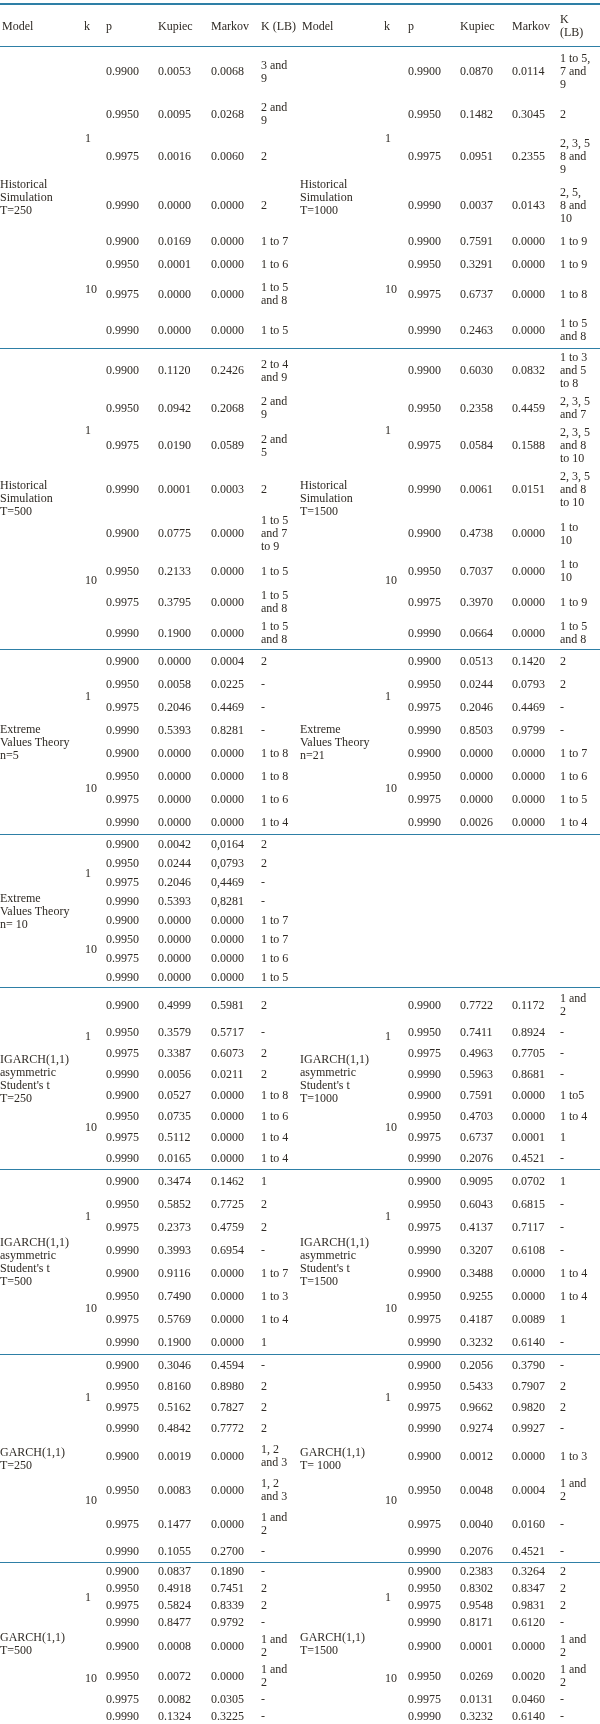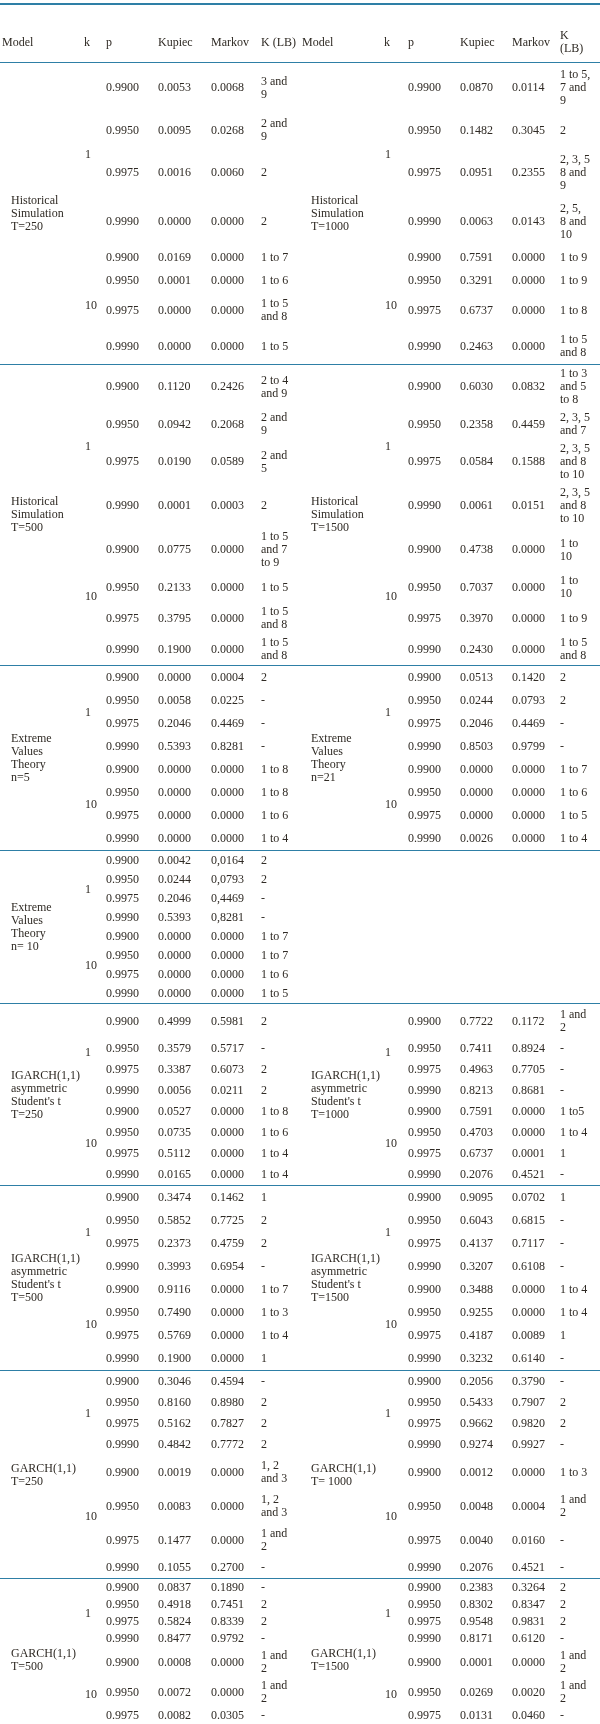--- a/index.html
+++ b/index.html
@@ -29,27 +29,27 @@
   }
   th, td {
     text-align: left;
     vertical-align: middle;
     padding: 3px 2px 3px 2px;
     overflow: hidden;
     font-weight: normal;
   }
   thead th {
     border-bottom: 1.5px solid #2e7fa6;
-    padding-top: 24px;
+    padding-top: 8px;
     padding-bottom: 7px;
     white-space: pre-line;
     margin-top: 34px;
   }
   tbody.band > tr:first-child > td { border-top: 1.5px solid #2e7fa6; }
-  td.model { white-space: pre-line; padding-left: 11px; margin-top: 36px; }
+  td.model { white-space: pre-line; padding-left: 0; margin-top: 36px; }
   td.kcol  { padding-left: 3px; }
   td.klb   { white-space: pre-line; }
   td.empty { background: #ffffff; }
   
   tbody.band-1 td { padding-top: 5px;  padding-bottom: 5px; }
   tbody.band-2 td { padding-top: 2px;  padding-bottom: 3px; }
   tbody.band-3 td { padding-top: 5px;  padding-bottom: 5px; }
   tbody.band-4 td { padding-top: 3px;  padding-bottom: 3px; }
   tbody.band-5 td { padding-top: 4px;  padding-bottom: 4px; }
   tbody.band-6 td { padding-top: 5px;  padding-bottom: 5px; }
@@ -136,21 +136,21 @@
           <td class="klb">2, 3, 5
 8 and
 9</td>
         </tr>
         <tr>
           <td class="p">0.9990</td>
           <td class="kupiec">0.0000</td>
           <td class="markov">0.0000</td>
           <td class="klb">2</td>
           <td class="p">0.9990</td>
-          <td class="kupiec">0.0063</td>
+          <td class="kupiec">0.0037</td>
           <td class="markov">0.0143</td>
           <td class="klb">2, 5,
 8 and
 10</td>
         </tr>
         <tr>
           <td rowspan="4" class="kcol">10</td>
           <td class="p">0.9900</td>
           <td class="kupiec">0.0169</td>
           <td class="markov">0.0000</td>
@@ -290,21 +290,21 @@
           <td class="markov">0.0000</td>
           <td class="klb">1 to 9</td>
         </tr>
         <tr>
           <td class="p">0.9990</td>
           <td class="kupiec">0.1900</td>
           <td class="markov">0.0000</td>
           <td class="klb">1 to 5
 and 8</td>
           <td class="p">0.9990</td>
-          <td class="kupiec">0.2430</td>
+          <td class="kupiec">0.0664</td>
           <td class="markov">0.0000</td>
           <td class="klb">1 to 5
 and 8</td>
         </tr>
       </tbody>
       <tbody class="band band-3">
         <tr>
           <td rowspan="8" class="model">Extreme
 Values Theory
 n=5</td>
@@ -492,21 +492,21 @@
           <td class="kupiec">0.4963</td>
           <td class="markov">0.7705</td>
           <td class="klb">-</td>
         </tr>
         <tr>
           <td class="p">0.9990</td>
           <td class="kupiec">0.0056</td>
           <td class="markov">0.0211</td>
           <td class="klb">2</td>
           <td class="p">0.9990</td>
-          <td class="kupiec">0.8213</td>
+          <td class="kupiec">0.5963</td>
           <td class="markov">0.8681</td>
           <td class="klb">-</td>
         </tr>
         <tr>
           <td rowspan="4" class="kcol">10</td>
           <td class="p">0.9900</td>
           <td class="kupiec">0.0527</td>
           <td class="markov">0.0000</td>
           <td class="klb">1 to 8</td>
           <td rowspan="4" class="kcol">10</td>

